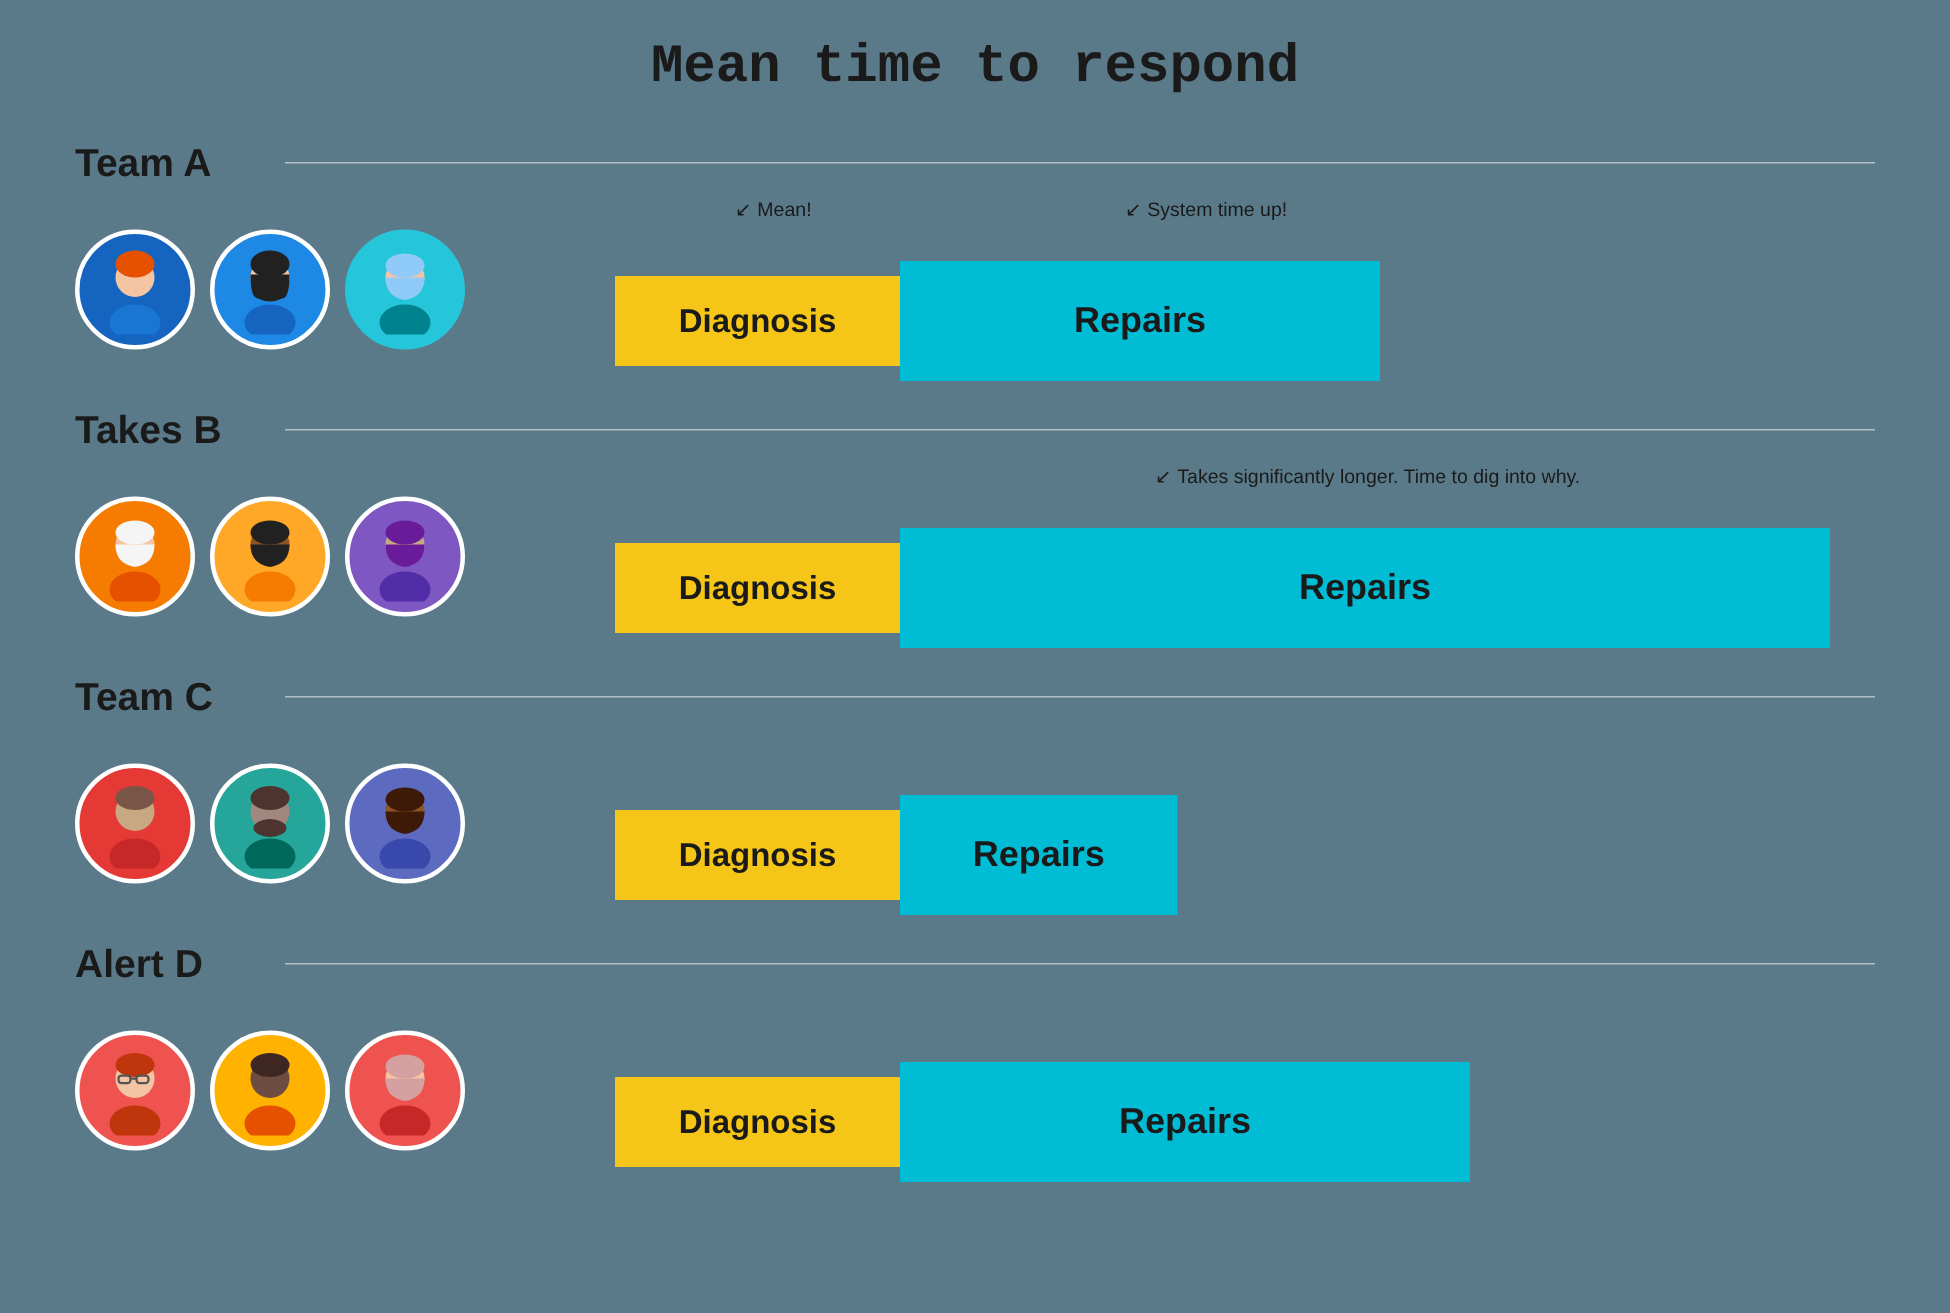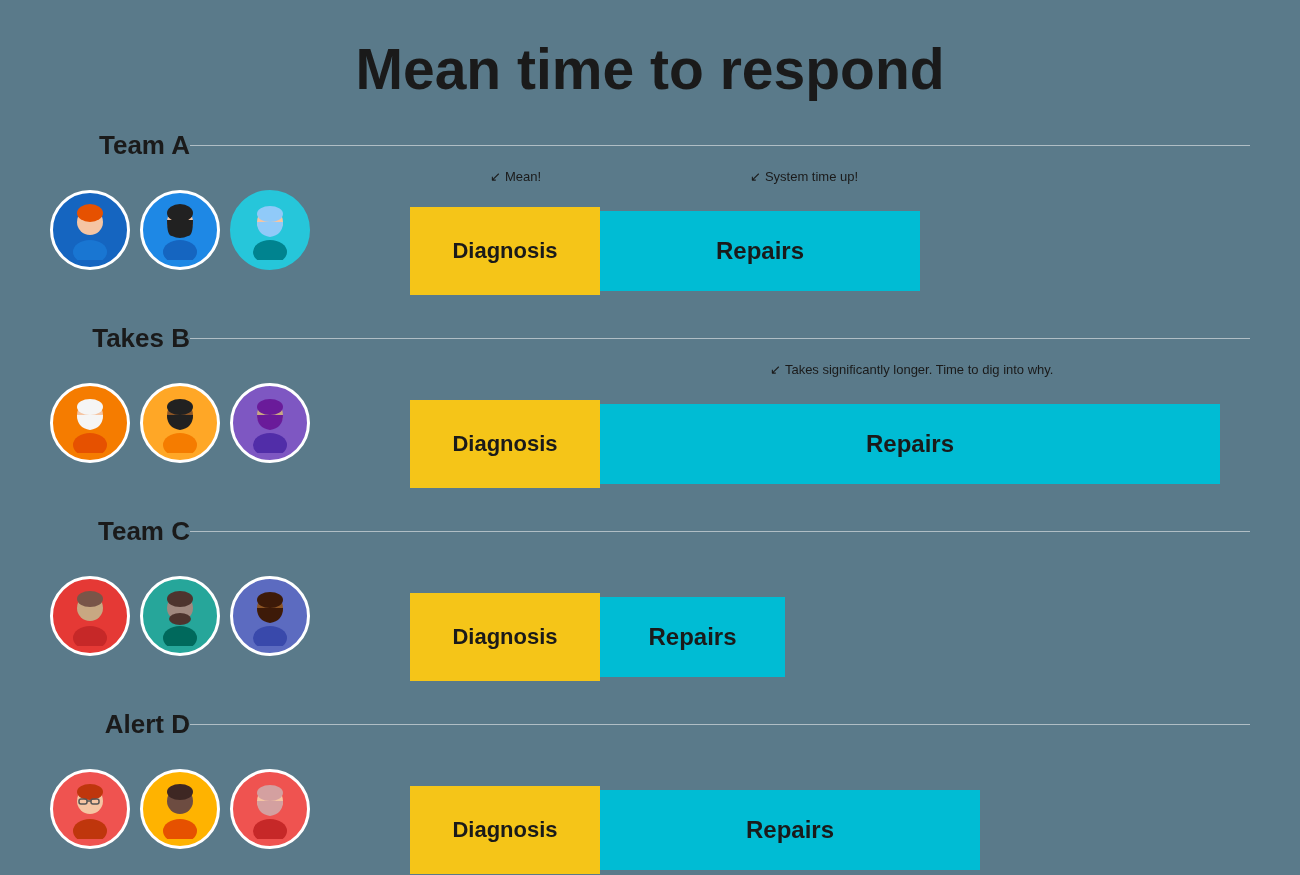--- a/index.html
+++ b/index.html
@@ -9,34 +9,34 @@
       font-family: Arial, sans-serif;
       width: 1300px;
       height: 875px;
       overflow: hidden;
       display: flex;
       flex-direction: column;
       align-items: center;
     }
 
     .page-title {
-      font-size: 57px;
+      font-size: 36px;
       font-weight: bold;
       color: #1a1a1a;
-      margin-top: 36px;
+      margin-top: 24px;
       margin-bottom: 20px;
       text-align: center;
+      font-family: Liberation Mono, monospace;
     }
 
     .chart-container {
       width: 1200px;
       display: flex;
       flex-direction: column;
-      gap: 16px;
-      text-align: right;
+      gap: 1px;
     }
 
     .team-section {
       display: flex;
       flex-direction: column;
       padding: 8px 0 0 0;
     }
 
     .team-label-row {
       display: flex;
@@ -109,21 +109,21 @@
       gap: 4px;
     }
 
     .bars-row {
       display: flex;
       align-items: center;
       height: 80px;
     }
 
     .bar-diagnosis {
-      height: 88px;
+      height: 60px;
       background-color: #f5c518;
       display: flex;
       align-items: center;
       justify-content: center;
       font-size: 22px;
       font-weight: bold;
       color: #1a1a1a;
       flex-shrink: 0;
     }
 

